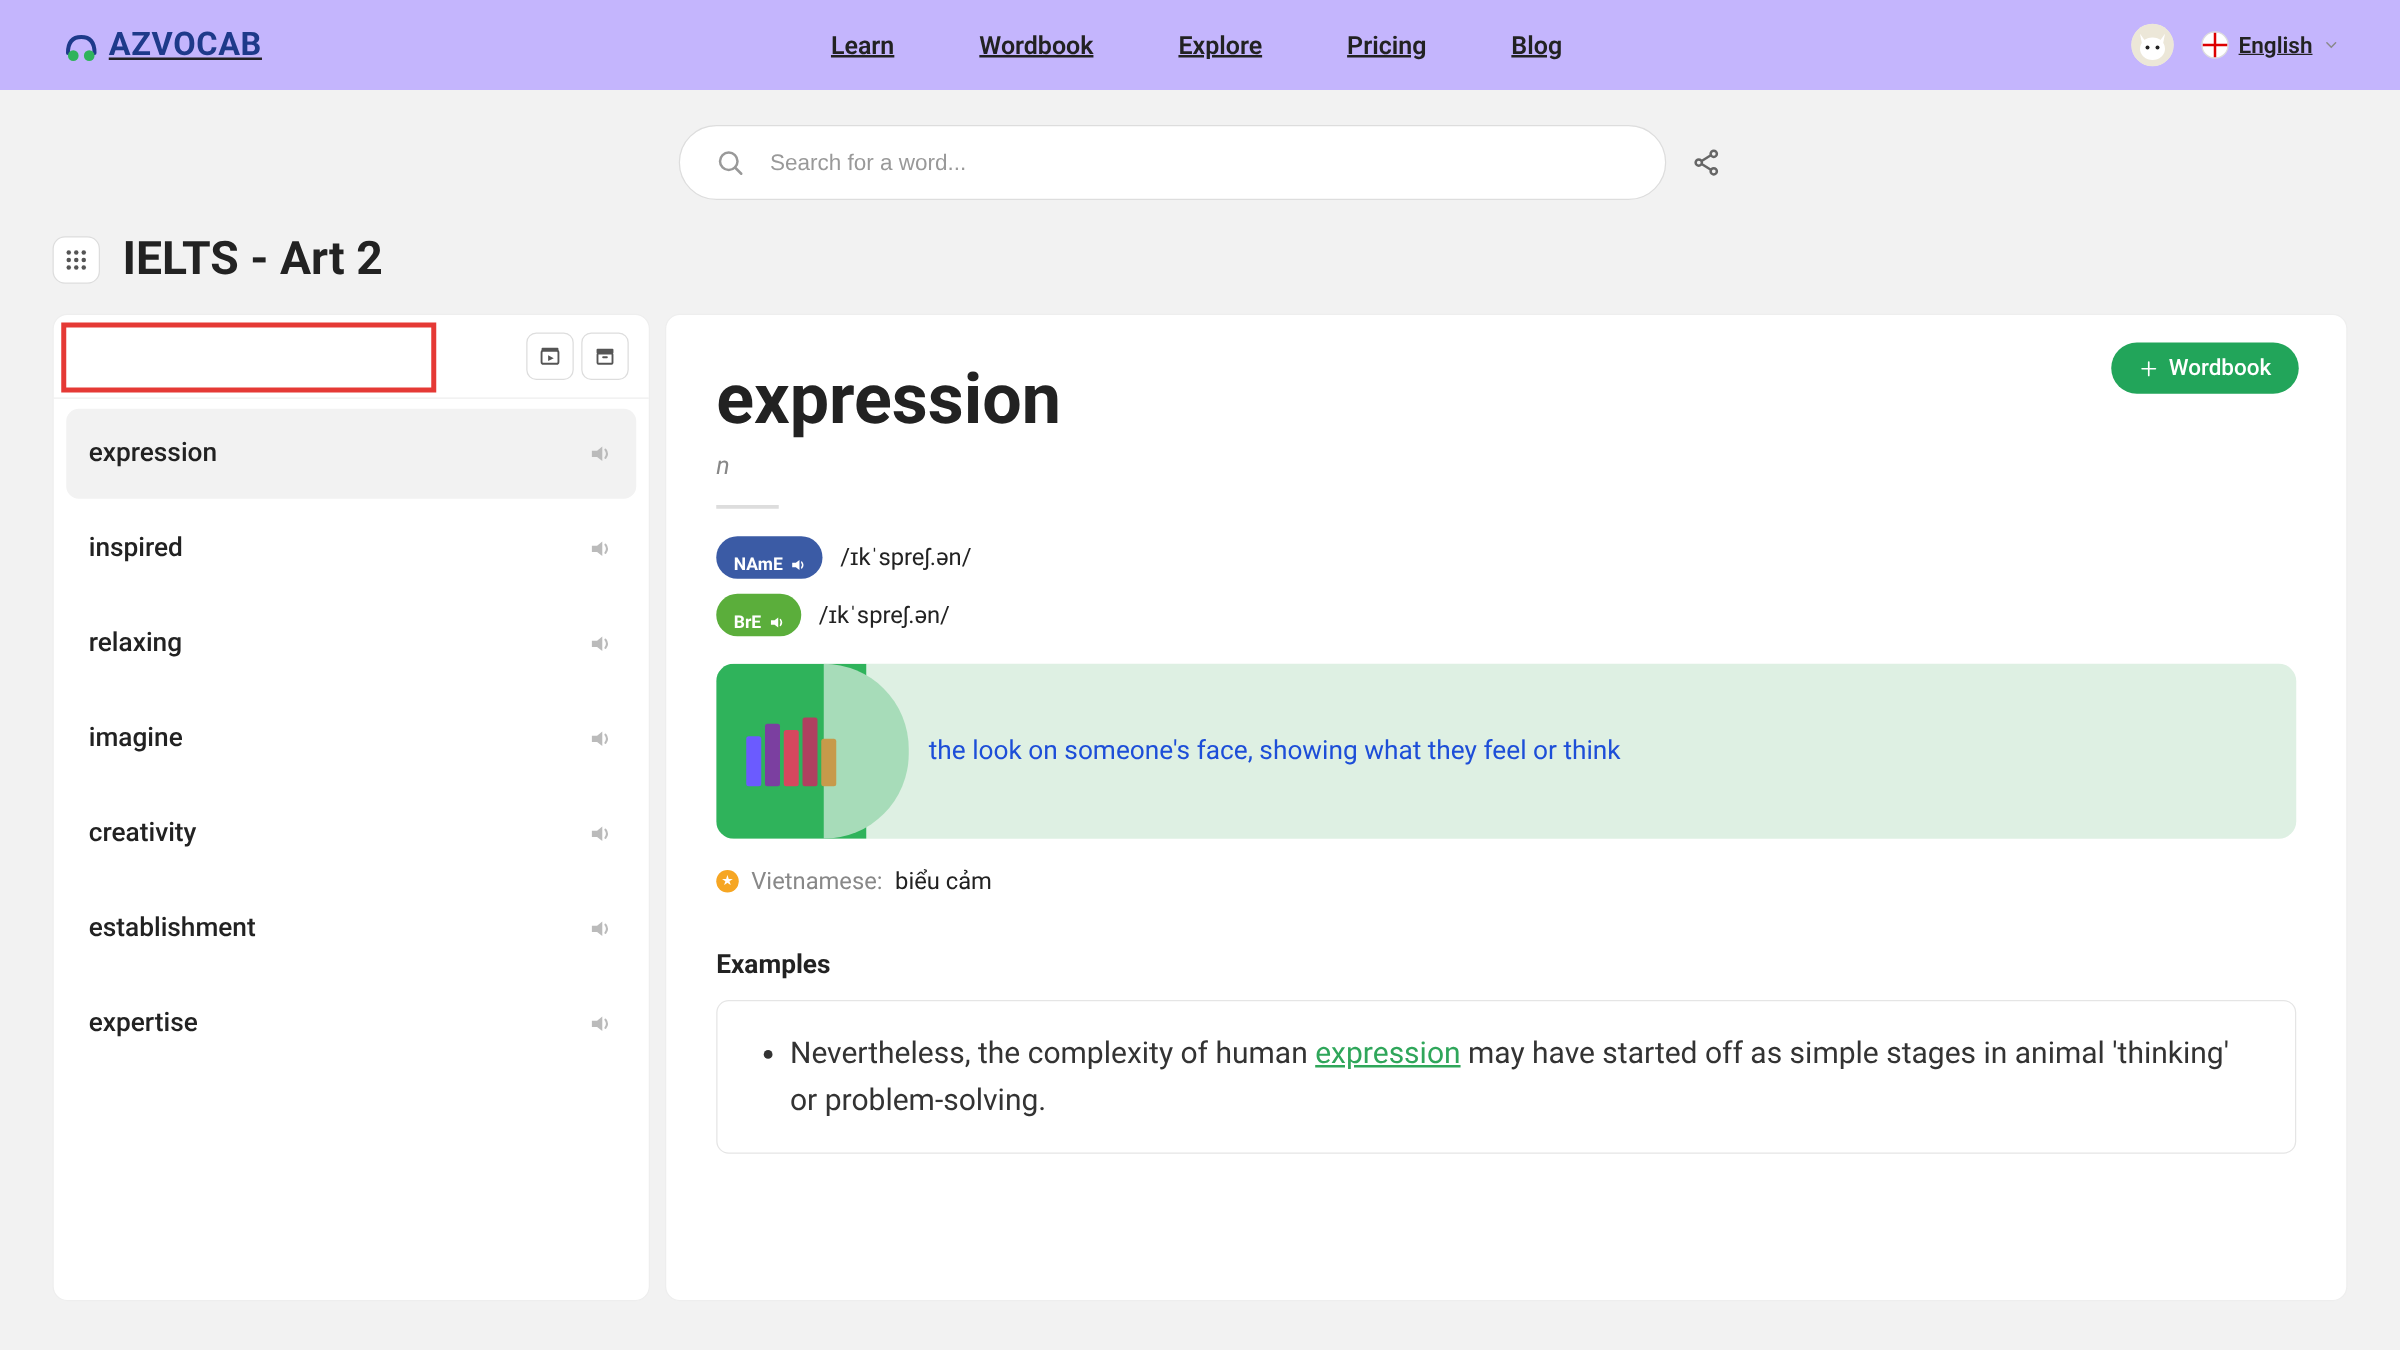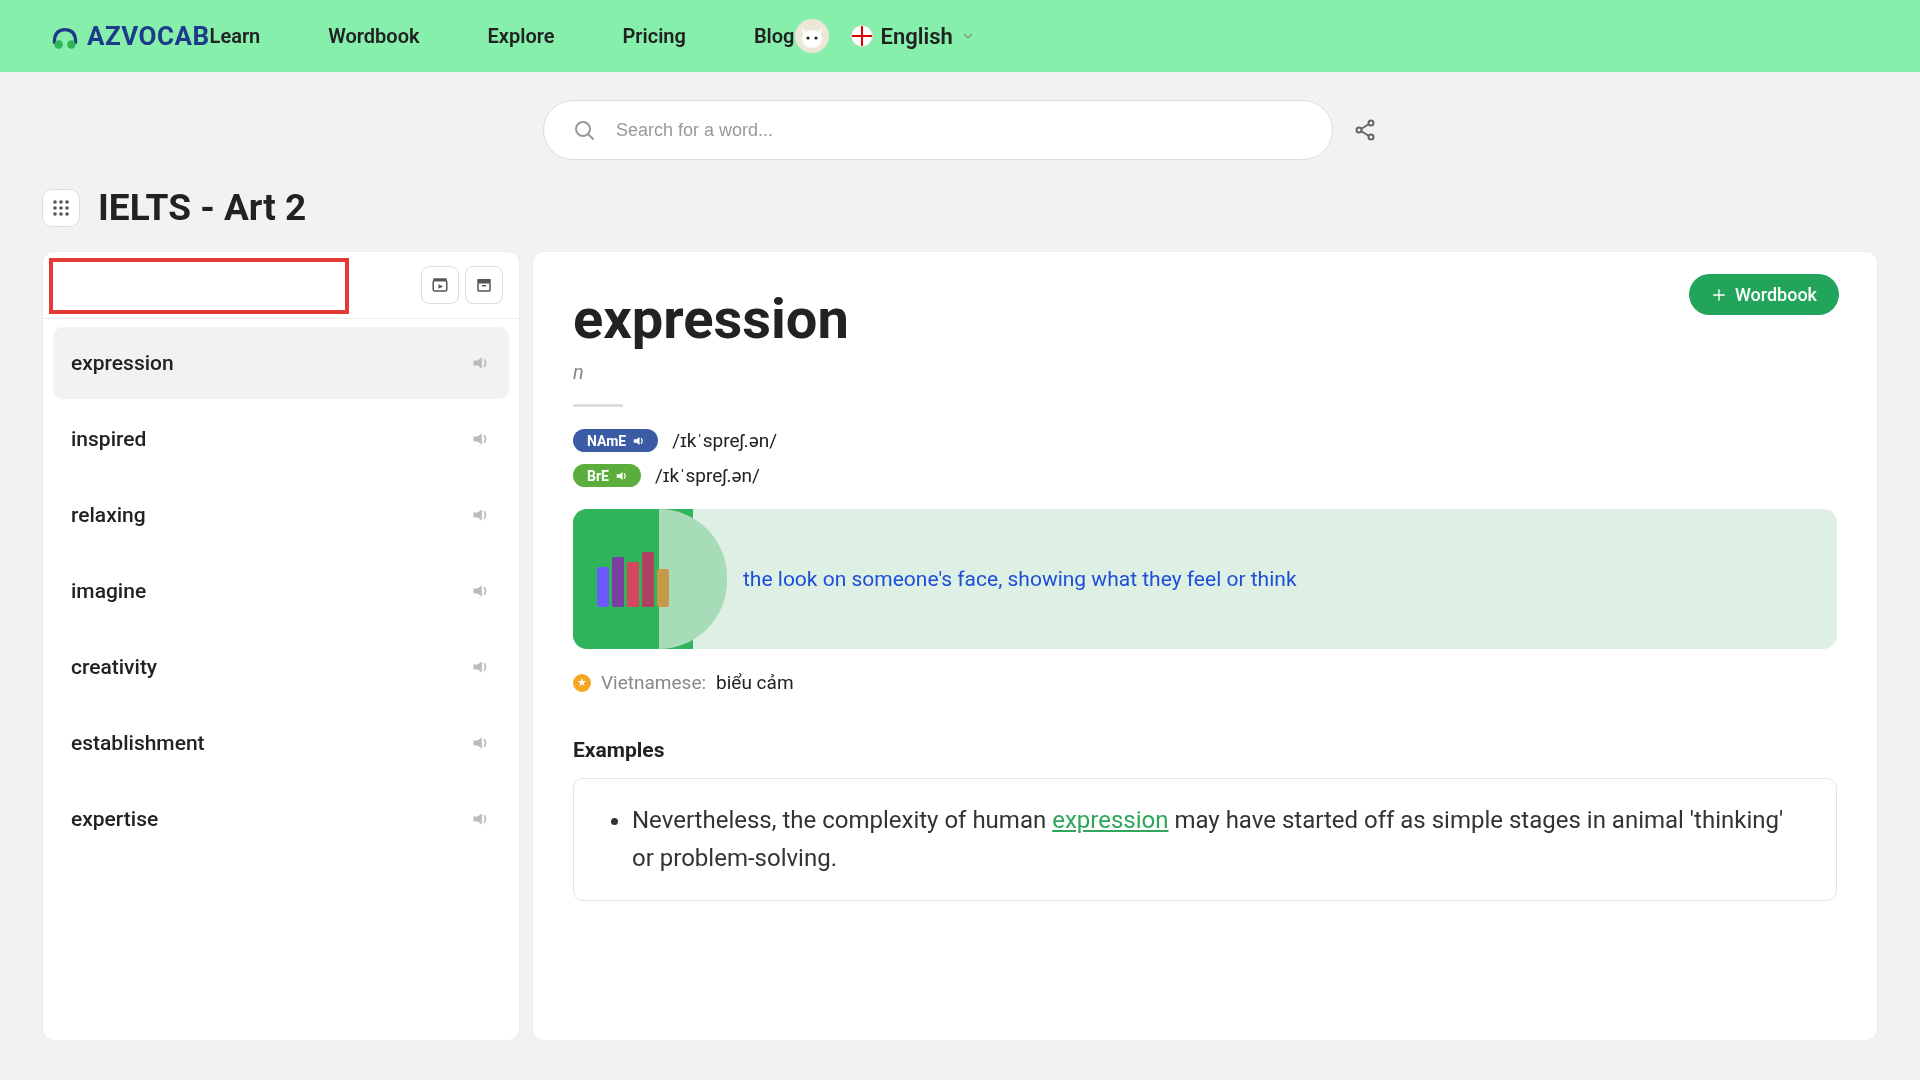--- a/index.html
+++ b/index.html
@@ -1,31 +1,31 @@
 <!DOCTYPE html>
 <html><head>
 <meta charset="utf-8">
 <style>
 * { box-sizing: border-box; margin: 0; padding: 0; }
 body { font-family: -apple-system, BlinkMacSystemFont, 'Segoe UI', Roboto, Arial, sans-serif; background: #fff; color: #222; width: 1920px; height: 1080px; overflow: hidden; }
 
 
-.navbar { height: 72px; display: flex; align-items: center; padding: 0 48px; justify-content: flex-start; background: #86efac; }
+.navbar { height: 72px; display: flex; align-items: center; padding: 0 48px; justify-content: space-between; background: #c4b5fd; text-decoration: underline; }
 .logo { display: flex; align-items: center; gap: 5px; }
 .logo-icon { width: 34px; height: 34px; }
 .logo-text { font-size: 26px; font-weight: 700; color: #1E3A8A; letter-spacing: 0.5px; }
 .nav-links { display: flex; gap: 68px; }
 .nav-link { font-size: 20px; font-weight: 600; color: #222; cursor: pointer; }
 .nav-right { display: flex; align-items: center; gap: 22px; }
 .avatar { width: 34px; height: 34px; border-radius: 50%; background: #f0ece0; display: flex; align-items: center; justify-content: center; font-size: 18px; overflow: hidden; }
 .lang-sel { display: flex; align-items: center; gap: 8px; cursor: pointer; }
 .flag { width: 22px; height: 22px; border-radius: 50%; background: linear-gradient(#fff, #fff); position: relative; display: inline-block; border:1px solid #ddd; overflow:hidden;}
 .flag::before{content:'';position:absolute;left:0;right:0;top:45%;height:10%;background:#d00;}
 .flag::after{content:'';position:absolute;top:0;bottom:0;left:45%;width:10%;background:#d00;}
-.lang-text { font-size: 22px; font-weight: 600; }
+.lang-text { font-size: 18px; font-weight: 600; }
 
 
 .main { background: #F2F2F2; padding: 0 0 0 0; width: 100%; height: calc(1080px - 72px); }
 .search-row { display: flex; justify-content: center; padding: 28px 0 18px; align-items: center; gap: 20px; }
 .search-box { width: 790px; height: 60px; border-radius: 999px; border: 1px solid #ddd; background: #fff; display: flex; align-items: center; padding: 0 28px; gap: 20px; }
 .search-box input { border: none; outline: none; flex: 1; font-size: 18px; color: #555; background: transparent; }
 .search-box input::placeholder { color: #999; }
 .share-icon { color: #666; cursor: pointer; }
 
 .title-row { display: flex; align-items: center; gap: 18px; padding: 8px 0 22px 42px; }
@@ -50,21 +50,21 @@
 .word-label { font-size: 21px; font-weight: 500; }
 .speaker-icon { color: #bbb; }
 
 
 .detail { flex: 1; background: #fff; border-radius: 12px; border: 1px solid #eee; margin-left: 12px; padding: 30px 40px; height: 790px; overflow: auto; position: relative; }
 .wb-btn { position: absolute; right: 38px; top: 22px; background: #22A55A; color: #fff; border-radius: 999px; padding: 10px 22px; font-size: 18px; display: flex; align-items: center; gap: 8px; cursor: pointer; font-weight: 500; }
 .headword { font-size: 56px; font-weight: 700; margin-top: 4px; }
 .pos { font-style: italic; color: #888; font-size: 20px; margin-top: 8px; }
 .divider { height: 3px; width: 50px; background: #ddd; margin: 20px 0 22px; }
 .pron-row { display: flex; align-items: center; gap: 14px; margin-bottom: 12px; }
-.badge { border-radius: 999px; padding: 4px 12px 3px 14px; font-size: 14px; font-weight: 700; color: #fff; display: flex; align-items: center; gap: 6px; }
+.badge { border-radius: 999px; padding: 15px 12px 3px 14px; font-size: 14px; font-weight: 700; color: #fff; display: flex; align-items: center; gap: 6px; }
 .badge.name { background: #3B5BA5; }
 .badge.bre { background: #5BAE3B; }
 .ipa { font-size: 19px; }
 .def-card { background: #DEF0E3; border-radius: 14px; display: flex; align-items: center; margin-top: 22px; overflow: hidden; height: 140px; }
 .def-art { width: 120px; height: 100%; background: #2FB35B; position: relative; display:flex; align-items:center; justify-content:center; }
 .def-art::after{content:'';position:absolute;right:-34px;top:0;bottom:0;width:68px;background:#A7DCB9;border-radius:0 70px 70px 0;}
 .books { position: relative; z-index:2; display:flex; align-items:flex-end; gap:3px; }
 .book { width: 12px; border-radius: 2px; }
 .def-text { font-size: 21px; color: #1d4ed8; padding: 0 30px 0 50px; }
 .trans-row { display: flex; align-items: center; gap: 10px; margin-top: 22px; font-size: 19px; }

